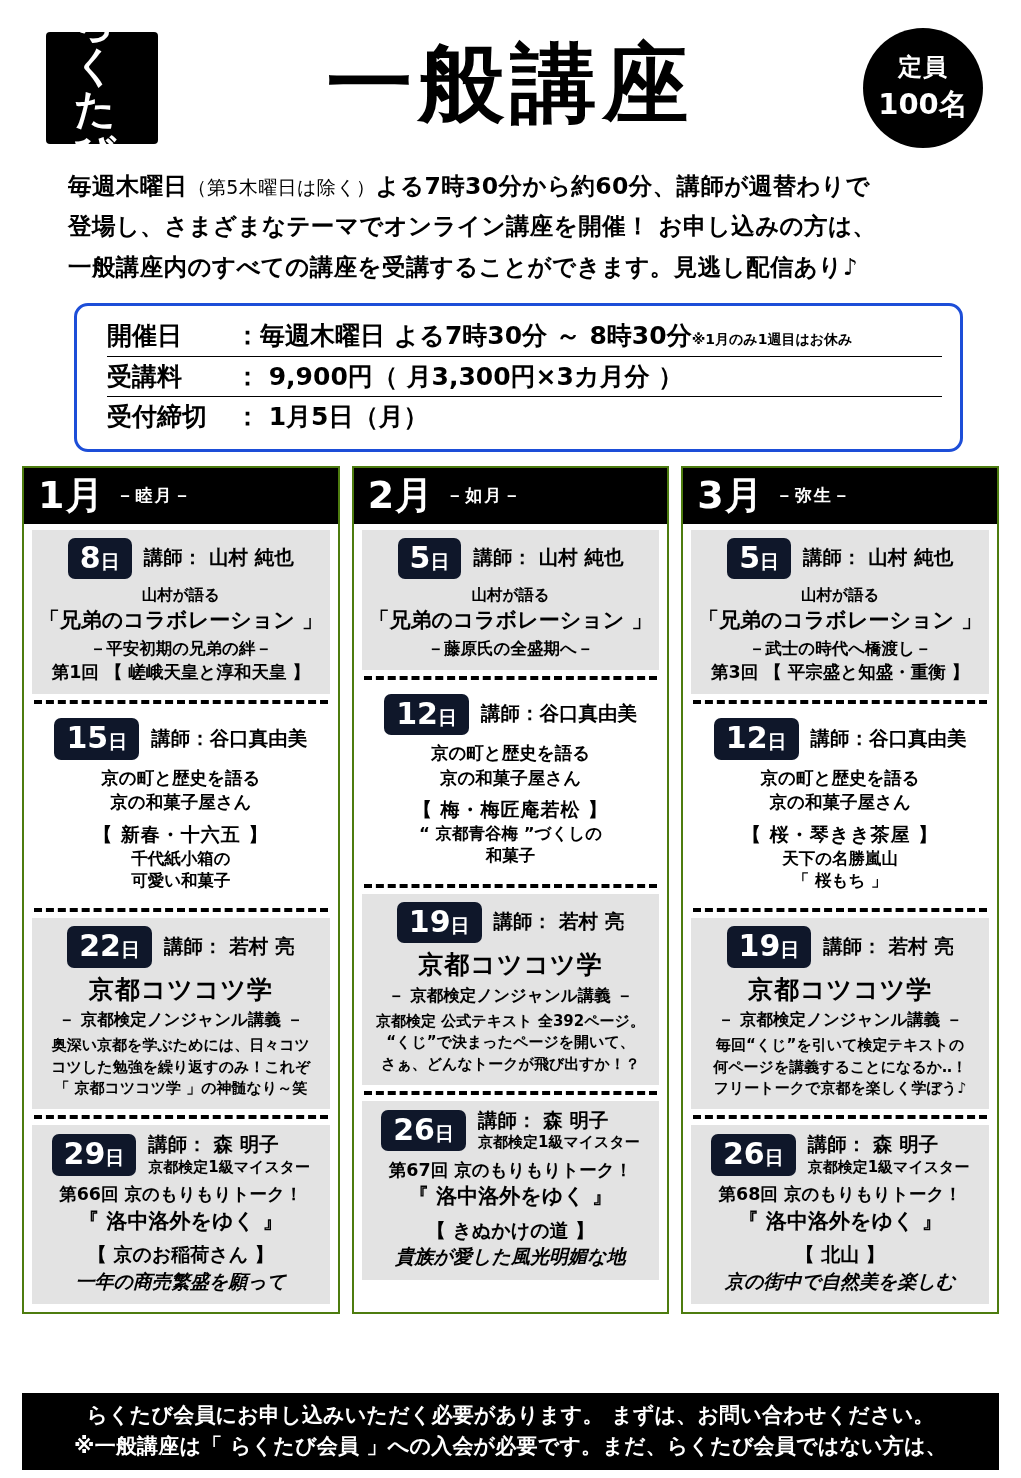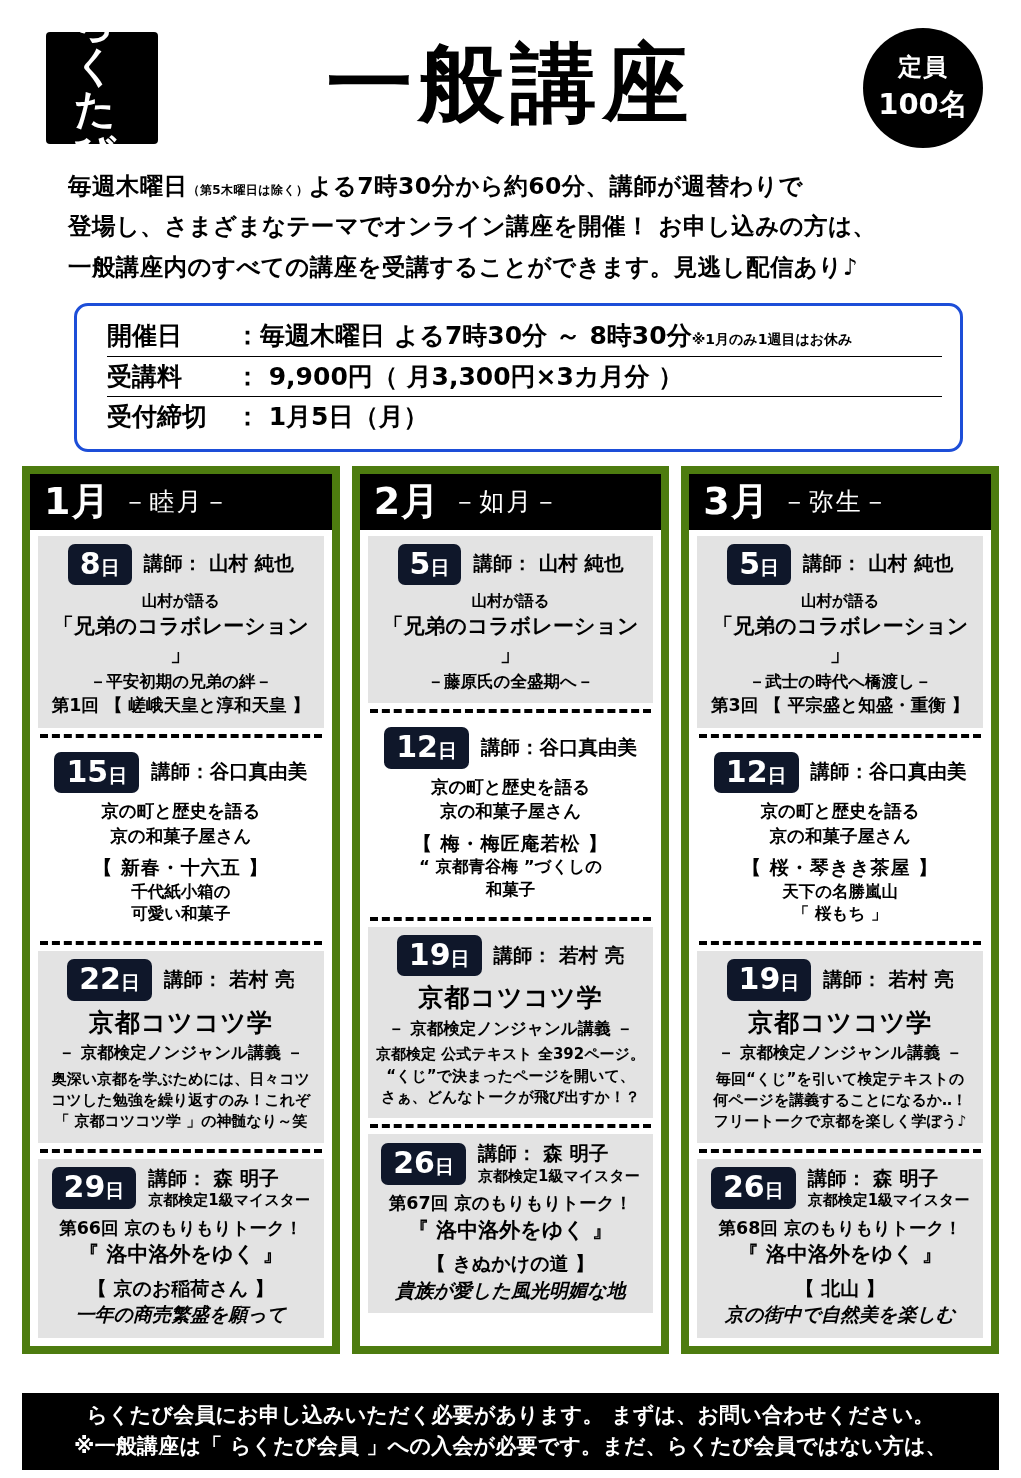--- a/index.html
+++ b/index.html
@@ -66,21 +66,21 @@
   .capacity .cap-l2 { font-size: 29px; letter-spacing: 0px; margin-top: 2px; }
 
   
   .intro {
     margin: 6px 60px 0 68px;
     font-size: 23.5px;
     font-weight: bold;
     line-height: 1.72;
     letter-spacing: 0.4px;
   }
-  .intro .small { font-size: 12px; font-weight: bold; }
+  .intro .small { font-size: 19px; font-weight: normal; }
 
   
   .info-box {
     margin: 16px 58px 0 74px;
     border: 3px solid #1d4ed8;
     border-radius: 14px;
     padding: 10px 18px 12px 30px;
   }
   .info-row {
     font-size: 25px;
@@ -93,34 +93,34 @@
   .info-row.underline { border-bottom: 1.5px solid #000; }
 
   
   .months {
     display: flex;
     gap: 12px;
     margin: 14px 22px 0 22px;
   }
   .month-col {
     flex: 1 1 0;
-    border: 8px solid #4d7c0f;
+    border: 2px solid #4d7c0f;
     background: #ffffff;
   }
   .month-head {
     background: #000;
     color: #fff;
     height: 56px;
     display: flex;
     align-items: center;
     padding-left: 14px;
     gap: 12px;
   }
   .month-head .m-num { font-size: 38px; font-weight: bold; letter-spacing: 1px; }
-  .month-head .m-alt { font-size: 25px; font-weight: normal; letter-spacing: 2px; }
+  .month-head .m-alt { font-size: 17px; font-weight: bold; letter-spacing: 2px; }
 
   .sessions { padding: 6px 8px 8px 8px; }
   .session {
     background: #e3e3e3;
     padding: 8px 6px 10px 6px;
     text-align: center;
   }
   .session.alt { background: #ffffff; }
   .sep {
     height: 0;

